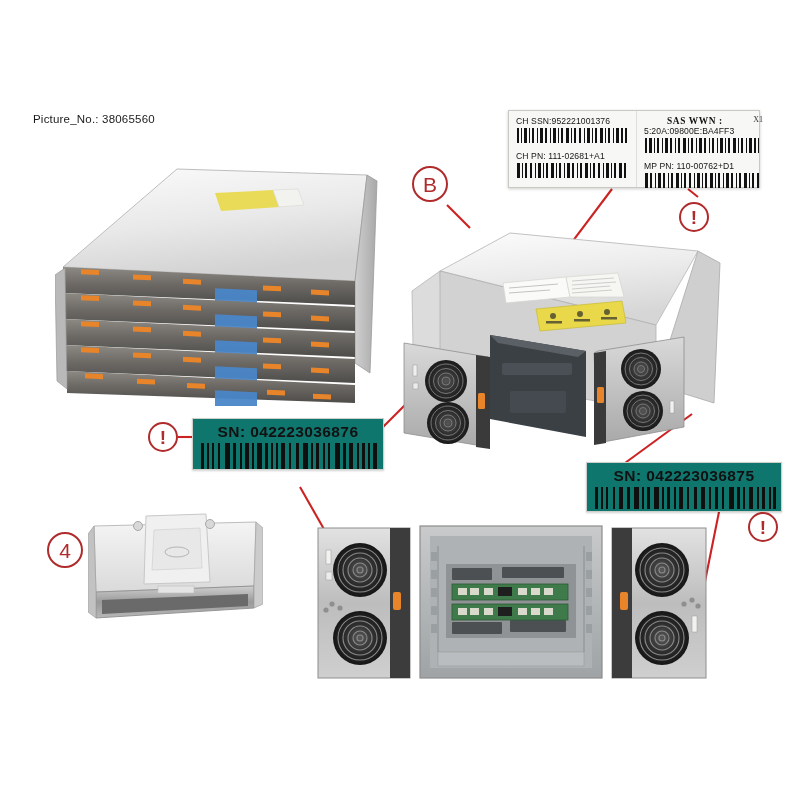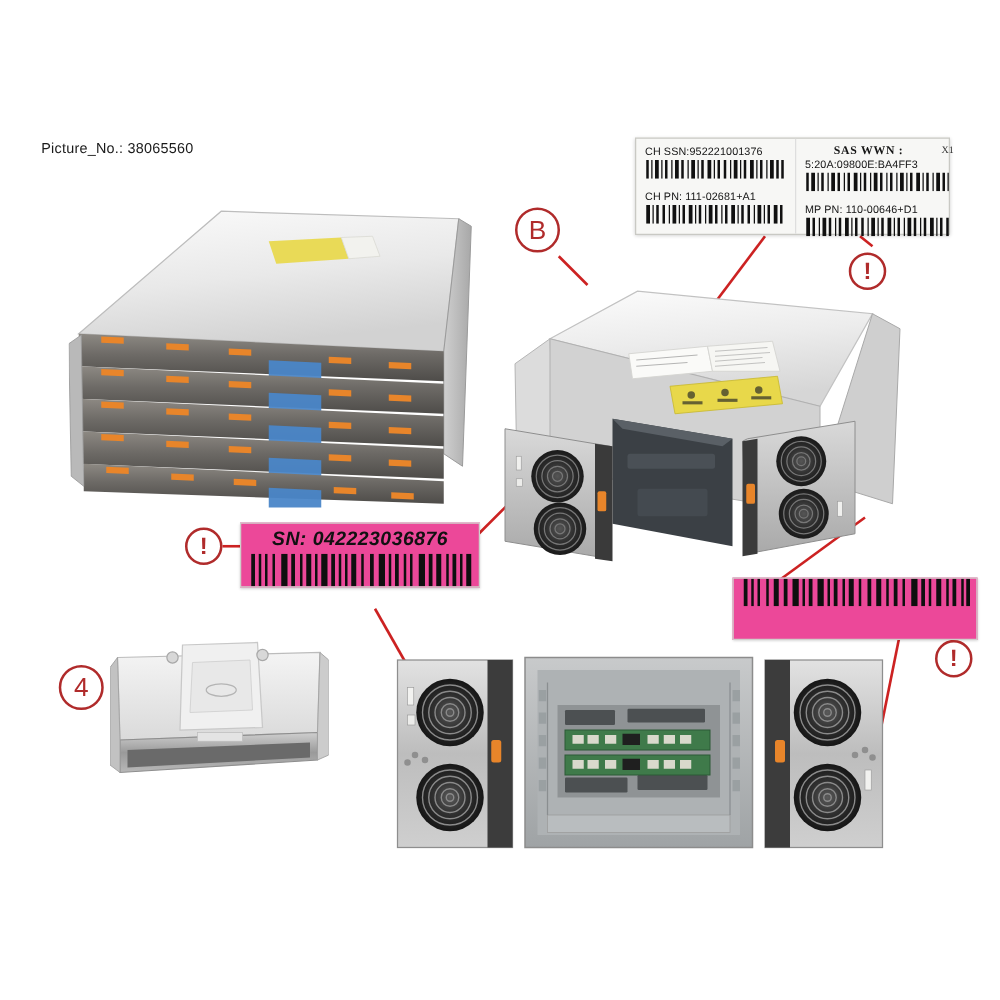--- a/index.html
+++ b/index.html
@@ -37,24 +37,23 @@
     display: flex; align-items: center; justify-content: center;
     background: rgba(255,255,255,.85);
     font-size: 21px;
     line-height: 1;
   }
   .callout.warn { font-weight: bold; font-size: 19px; }
 
   
   .lbl {
     position: absolute;
-    background: #ec4899;
+    background: #0f766e;
     border: 1px solid #cfcfcb;
     box-shadow: 0 1px 2px rgba(0,0,0,.18);
-    font-style: italic;
   }
   .lbl .sn-text {
     font-size: 15.5px;
     font-weight: bold;
     color: #111;
     text-align: center;
     letter-spacing: .4px;
     padding: 4px 0 2px 0;
   }
   .barcode { height: 22px; margin: 0 6px 5px 6px; }
@@ -582,21 +581,21 @@
           <rect x="84" y="0" width="2" height="15"></rect>
             <rect x="89" y="0" width="3" height="15"></rect>
           <rect x="94" y="0" width="1" height="15"></rect>
             <rect x="97" y="0" width="2" height="15"></rect>
           <rect x="102" y="0" width="1" height="15"></rect>
             <rect x="105" y="0" width="3" height="15"></rect>
           <rect x="110" y="0" width="2" height="15"></rect>
             <rect x="114" y="0" width="1" height="15"></rect>
         </g>
       </svg>
-      <div class="sl-line mono">MP PN: 110-00646+D1</div>
+      <div class="sl-line mono">MP PN: 110-00762+D1</div>
       <svg class="sl-bar" viewBox="0 0 116 15" preserveAspectRatio="none" xmlns="http://www.w3.org/2000/svg">
         <g fill="#111">
           <rect x="1" y="0" width="3" height="15"></rect>
             <rect x="6" y="0" width="2" height="15"></rect>
           <rect x="11" y="0" width="1" height="15"></rect>
             <rect x="14" y="0" width="3" height="15"></rect>
           <rect x="19" y="0" width="2" height="15"></rect>
             <rect x="24" y="0" width="1" height="15"></rect>
           <rect x="27" y="0" width="2" height="15"></rect>
             <rect x="32" y="0" width="3" height="15"></rect>
@@ -654,20 +653,21 @@
           <rect x="150" y="0" width="4" height="26"></rect>
         <rect x="158" y="0" width="2" height="26"></rect>
           <rect x="163" y="0" width="3" height="26"></rect>
         <rect x="169" y="0" width="2" height="26"></rect>
           <rect x="174" y="0" width="4" height="26"></rect>
       </g>
     </svg>
   </div>
 
   <div class="lbl" id="sn-label-right" style="left:586px; top:462px; width:196px; height:50px;">
+    <div class="sn-text">SN: 042223036875</div>
     <svg class="barcode" viewBox="0 0 184 22" preserveAspectRatio="none" xmlns="http://www.w3.org/2000/svg">
       <g fill="#0f0f0f">
         <rect x="2" y="0" width="3" height="22"></rect>
           <rect x="8" y="0" width="2" height="22"></rect>
         <rect x="13" y="0" width="2" height="22"></rect>
           <rect x="20" y="0" width="2" height="22"></rect>
         <rect x="26" y="0" width="4" height="22"></rect>
           <rect x="34" y="0" width="3" height="22"></rect>
         <rect x="41" y="0" width="5" height="22"></rect>
           <rect x="49" y="0" width="2" height="22"></rect>

